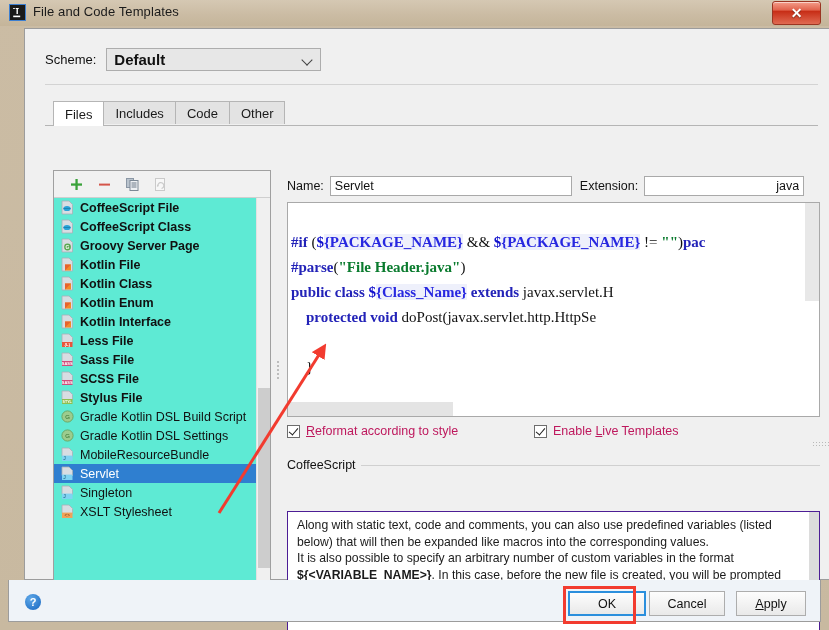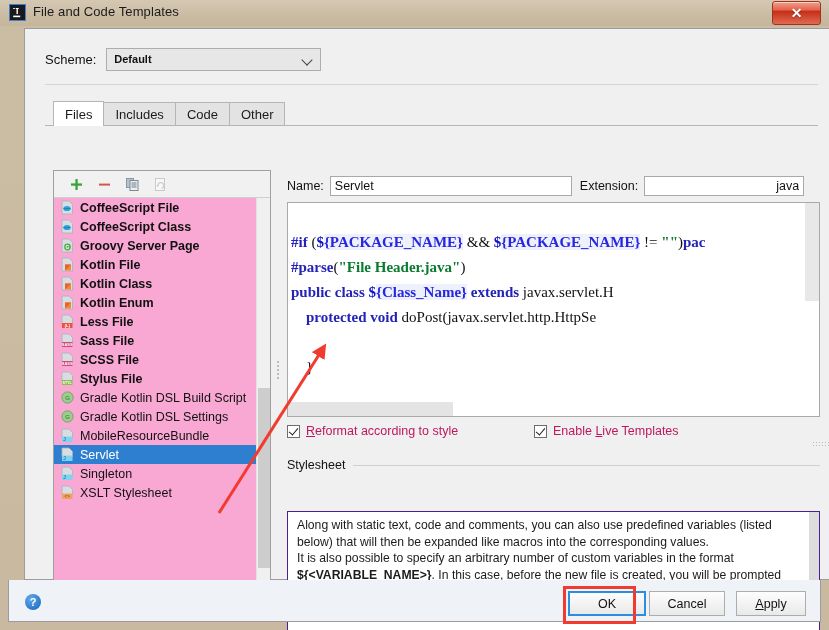--- a/index.html
+++ b/index.html
@@ -47,33 +47,33 @@
     position:absolute;left:24px;top:28px;width:813px;height:552px;
     background:#f0f0f0;border:1px solid #9c9c9c;box-sizing:border-box;
   }
   .scheme-row{position:absolute;left:20px;top:18px;height:24px;display:flex;align-items:center;}
   .scheme-label{font-size:13px;color:#111;margin-right:10px;}
   .combo{
     position:relative;width:215px;height:23px;
     background:#e7e7e7;border:1px solid #adadad;box-sizing:border-box;
     display:flex;align-items:center;cursor:pointer;
   }
-  .combo .val{font-size:11px;font-weight:bold;color:#111;padding-left:7px;}
+  .combo .val{font-size:15px;font-weight:bold;color:#111;padding-left:7px;}
   .combo .chev{
     position:absolute;right:8px;top:50%;transform:translateY(-60%);
     width:9px;height:5px;
   }
   .combo .chev:before{
     content:"";position:absolute;left:0;top:0;width:7px;height:7px;
     border-right:1.6px solid #444;border-bottom:1.6px solid #444;
     transform:rotate(45deg);
   }
   .hr-top{position:absolute;left:20px;top:55px;width:773px;height:1px;background:#d3d3d3;}
   
-  .tabs{position:absolute;left:28px;top:72px;height:25px;display:flex;align-items:center;}
+  .tabs{position:absolute;left:28px;top:72px;height:25px;display:flex;align-items:flex-start;}
   .tab{
     height:23px;line-height:23px;padding:0 11px;font-size:13px;color:#1b1b1b;
     background:#e3e3e3;border:1px solid #b5b5b5;border-bottom:none;
     margin-right:-1px;box-sizing:border-box;cursor:pointer;
   }
   .tab.active{background:#fff;height:25px;line-height:25px;border-color:#b5b5b5;position:relative;z-index:3;}
   .tabline{position:absolute;left:20px;top:96px;width:773px;height:1px;background:#b5b5b5;}
   
   .listpanel{
     position:absolute;left:28px;top:141px;width:218px;height:429px;
@@ -81,21 +81,21 @@
   }
   .listtoolbar{
     position:absolute;left:0;top:0;width:216px;height:27px;
     background:#f1f1f1;border-bottom:1px solid #cfcfcf;box-sizing:border-box;
     display:flex;align-items:center;padding-left:8px;
   }
   .tb-btn{width:28px;height:23px;display:flex;align-items:center;justify-content:center;cursor:pointer;}
   .tb-btn.dis{cursor:default;opacity:.45;}
   .listbox{
     position:absolute;left:0;top:27px;width:216px;height:400px;overflow:hidden;
-    background:#f9a8d4;
+    background:#5eead4;
   }
   .lrow{
     height:19px;display:flex;align-items:center;padding-left:6px;
     font-size:12.5px;color:#111;white-space:nowrap;cursor:default;
   }
   .lrow .ico{width:15px;height:15px;margin-right:5px;flex:none;position:relative;}
   .lrow.bold{font-weight:bold;}
   .lrow.sel{background:#2f7fd0;color:#fff;}
   .list-vscroll{
     position:absolute;right:0;top:27px;width:14px;height:400px;background:#f0f0f0;
@@ -301,20 +301,28 @@
               </svg></span>
             <span>Kotlin Class</span>
           </div>
           <div class="lrow bold">
             <span class="ico"><svg width="15" height="15" viewBox="0 0 15 15">
                 <path d="M2 1h7l3.5 3.5V14H2z" fill="#d8dde2" stroke="#a7b0b8" stroke-width=".8"></path>
                 <path d="M5 7.5h6v6H5z" fill="#f28b29"></path>
                 <path d="M11 7.5 L5 13.5 L5 7.5 Z" fill="#e8622d"></path>
               </svg></span>
             <span>Kotlin Enum</span>
+          </div>
+          <div class="lrow bold">
+            <span class="ico"><svg width="15" height="15" viewBox="0 0 15 15">
+                <path d="M2 1h7l3.5 3.5V14H2z" fill="#d8dde2" stroke="#a7b0b8" stroke-width=".8"></path>
+                <path d="M5 7.5h6v6H5z" fill="#f28b29"></path>
+                <path d="M11 7.5 L5 13.5 L5 7.5 Z" fill="#e8622d"></path>
+              </svg></span>
+            <span>Kotlin Interface</span>
           </div>
           <div class="lrow bold">
             <span class="ico"><svg width="15" height="15" viewBox="0 0 15 15">
                 <path d="M2 1h7l3.5 3.5V10H2z" fill="#d8dde2" stroke="#a7b0b8" stroke-width=".8"></path>
                 <rect x="2" y="9" width="10.5" height="5" fill="#e8553c"></rect>
                 <text x="7.2" y="13" font-size="4" fill="#fff" text-anchor="middle" font-family="Liberation Sans">{L}</text>
               </svg></span>
             <span>Less File</span>
           </div>
           <div class="lrow bold">
@@ -445,21 +453,21 @@
             <rect x="0" y="3" width="1" height="1"></rect>
             <rect x="3" y="3" width="1" height="1"></rect>
             <rect x="6" y="3" width="1" height="1"></rect>
             <rect x="9" y="3" width="1" height="1"></rect>
             <rect x="12" y="3" width="1" height="1"></rect>
             <rect x="15" y="3" width="1" height="1"></rect>
             <rect x="18" y="3" width="1" height="1"></rect>
           </g>
       </svg>
 
-      <div class="desc-legend">Stylesheet</div>
+      <div class="desc-legend">CoffeeScript</div>
       <div class="desc-line"></div>
 
       <div class="descbox">
         <div class="desctext">
           <span>Along with static text, code and comments, you can also use predefined variables (listed below) that will then be expanded like macros into the corresponding values.</span><br>
           <span>It is also possible to specify an arbitrary number of custom variables in the format </span><b>${&lt;VARIABLE_NAME&gt;}</b><span>. In this case, before the new file is created, you will be prompted with a dialog where you can define particular values for all custom variables.</span>
         </div>
         <div class="desc-vscroll">
           <div class="desc-vthumb" style="top:0;height:88px;"></div>
         </div>

